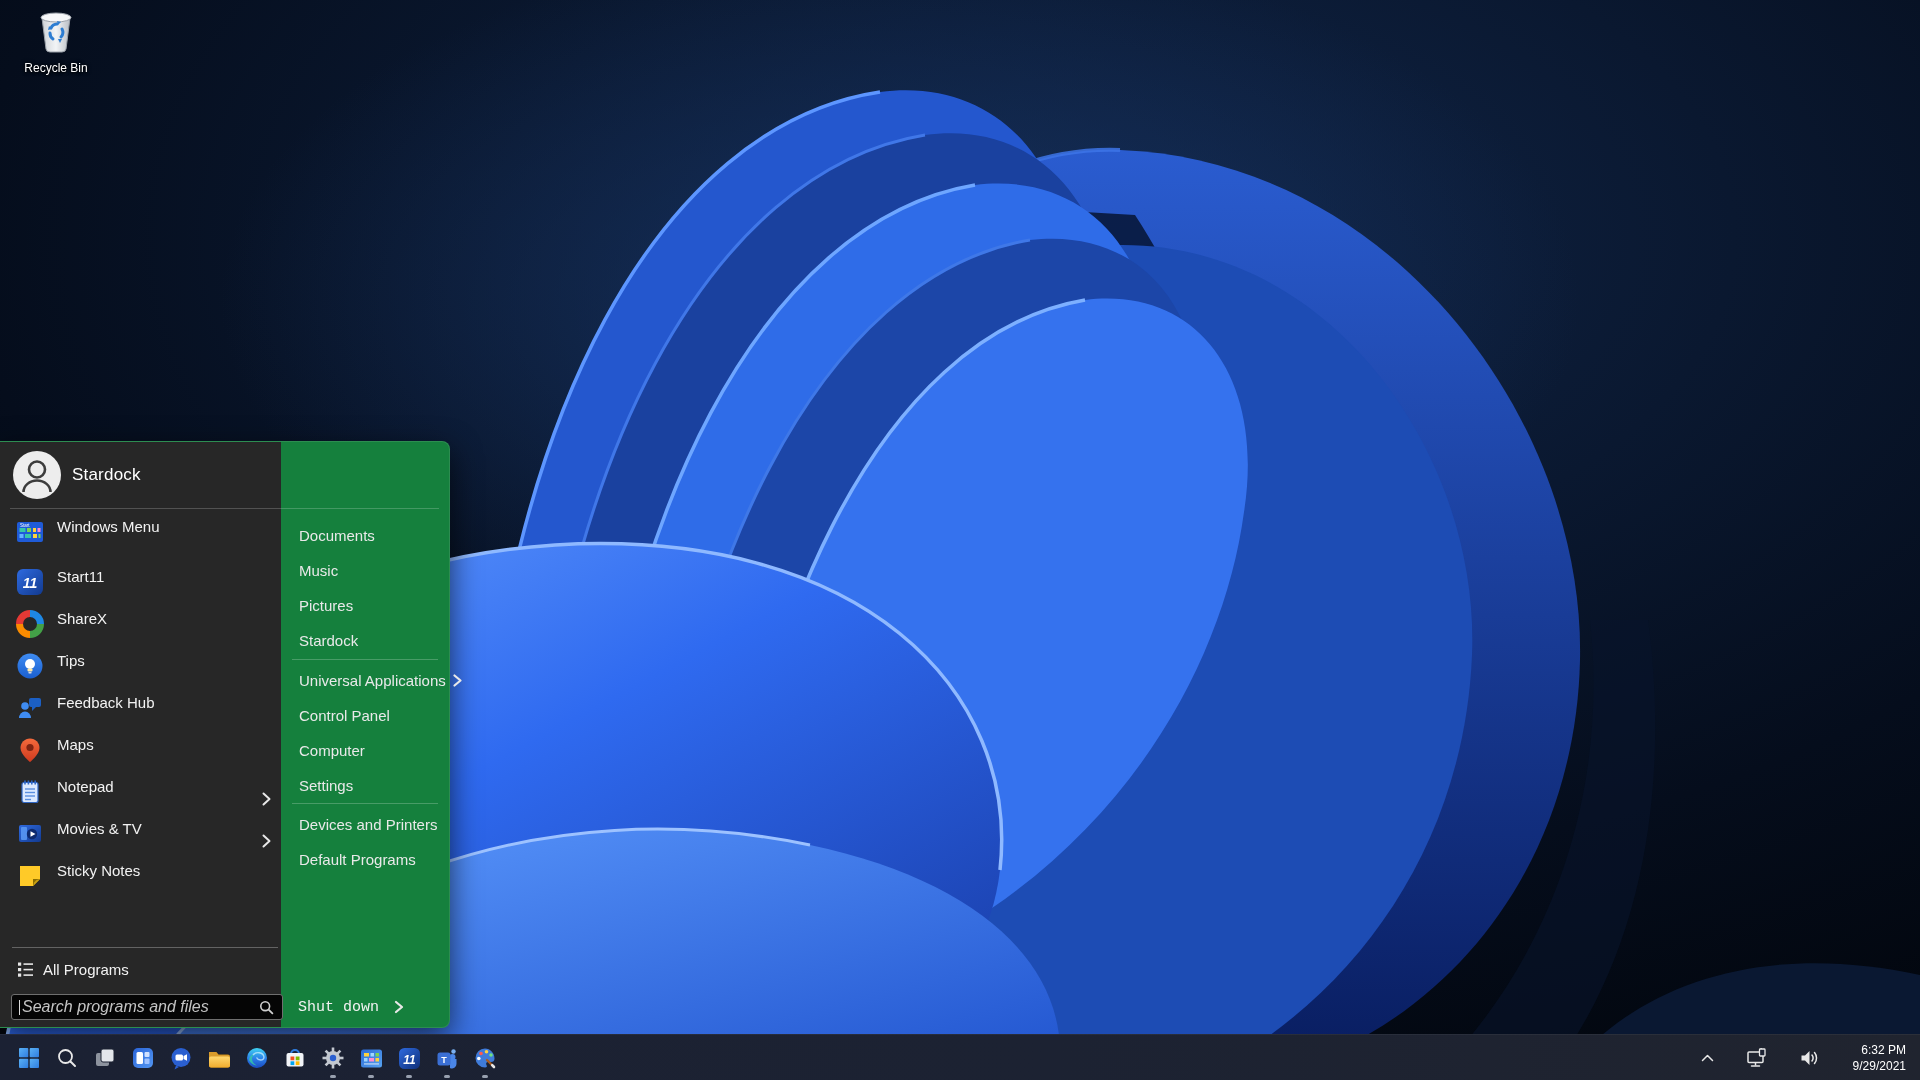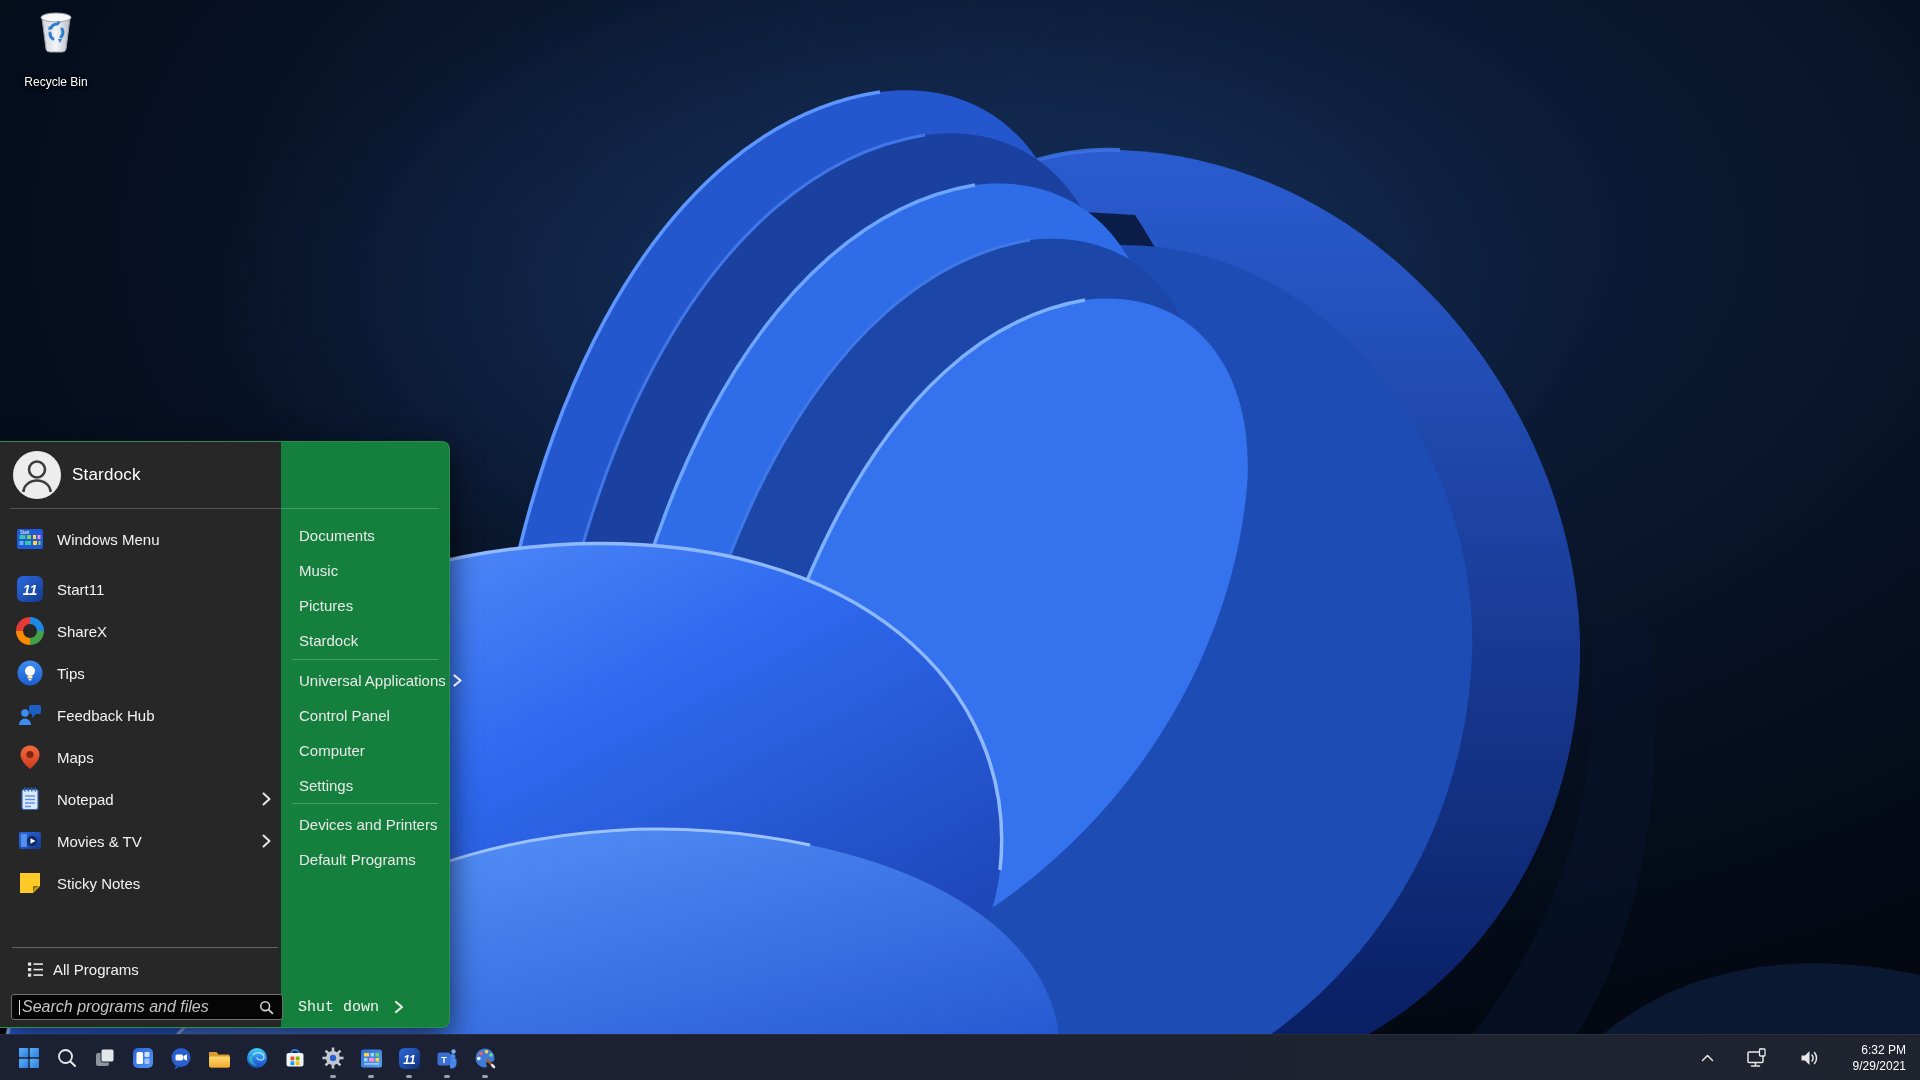--- a/index.html
+++ b/index.html
@@ -8,21 +8,21 @@
     position:relative; width:1920px; height:1080px; overflow:hidden;
     font-family:"Liberation Sans", sans-serif;
     -webkit-font-smoothing:antialiased;
   }
   .wallpaper { position:absolute; inset:0; }
   .wallpaper svg { display:block; width:100%; height:100%; }
 
   
   .desktop-icon {
     position:absolute; left:20px; top:6px; width:72px;
-    display:flex; flex-direction:column; align-items:center; gap:18px;
+    display:flex; flex-direction:column; align-items:center; gap:4px;
     cursor:default;
   }
   .desktop-icon .di-label {
     font-size:12px; color:#fff; text-shadow:0 1px 3px #000, 0 0 4px rgba(0,0,0,.9);
     text-align:center; line-height:1.1;
   }
 
   
   .start-menu {
     position:absolute; left:0; top:441px; width:450px; height:587px;
@@ -41,31 +41,31 @@
     border-radius:50%; background:#ededed; display:flex; align-items:center; justify-content:center;
   }
   .user-name {
     position:absolute; left:72px; top:0; height:66px; display:flex; align-items:center;
     font-size:17px; color:#ffffff; letter-spacing:.2px;
   }
   .hr-top { position:absolute; top:66px; left:10px; right:10px; height:1px; background:rgba(255,255,255,.20); }
 
   .mrow {
     position:absolute; left:0; width:281px; height:42px;
-    display:flex; align-items:center; padding:0 10px 0 16px; cursor:default;
+    display:flex; padding:0 10px 0 16px; cursor:default;
   }
   .mrow .mi { width:28px; height:28px; flex:0 0 28px; margin-right:13px; display:flex; align-items:center; justify-content:center; }
   .mrow .ml { font-size:15px; color:#f2f2f2; white-space:nowrap; }
   .mrow .sub { margin-left:auto; display:flex; align-items:center; }
 
   .sep-left { position:absolute; top:505px; left:12px; width:266px; height:1px; background:rgba(255,255,255,.28); }
 
   .all-programs {
     position:absolute; left:0; top:513px; width:281px; height:28px;
-    display:flex; align-items:center; padding-left:27px; cursor:default;
+    display:flex; align-items:center; padding-left:17px; cursor:default;
   }
   .all-programs .ap-icon { width:17px; height:17px; margin-right:9px; }
   .all-programs .ml { font-size:15px; color:#f2f2f2; }
 
   .search-box {
     position:absolute; left:11px; top:552px; width:272px; height:26px;
     background:#050505; border:1px solid #6f6f6f; border-radius:3px;
   }
   .search-box .caret { position:absolute; left:7px; top:5px; width:1px; height:15px; background:#dcdcdc; }
   .search-box input {

